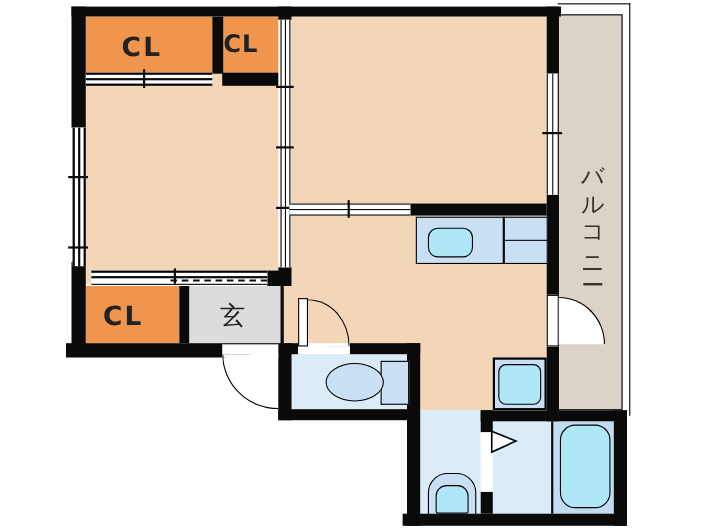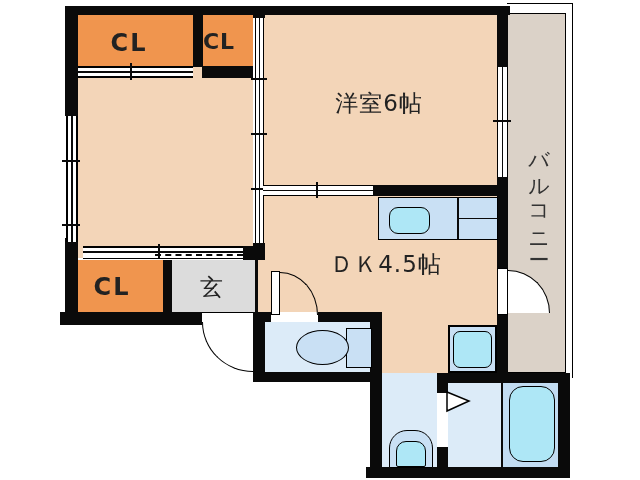--- a/index.html
+++ b/index.html
@@ -139,21 +139,19 @@
   <div class="abs water" style="left:453px;top:331px;width:39px;height:37px;border-radius:7px;"></div>
 
   <div class="abs fix" style="left:346px;top:328px;width:26px;height:40px;"></div>
   <div class="abs fix" style="left:296px;top:330px;width:53px;height:35px;border-radius:50%;"></div>
 
   <div class="abs fix" style="left:389px;top:430px;width:44px;height:38px;border-radius:18px 18px 0 0;"></div>
   <div class="abs water" style="left:396px;top:441px;width:30px;height:26px;border-width:1px;border-radius:10px 10px 2px 2px;"></div>
 
   <div class="abs water" style="left:509px;top:386px;width:46px;height:76px;border-radius:14px;"></div>
 
-  <div class="abs label lbl-room" style="left:379px;top:103px;">洋室6帖</div>
-  <div class="abs label lbl-room" style="left:386px;top:264px;">ＤＫ4.5帖</div>
   <div class="abs label lbl-cl" style="left:129px;top:43px;">CL</div>
   <div class="abs label lbl-cl-sm" style="left:219px;top:41px;">CL</div>
   <div class="abs label lbl-cl" style="left:112px;top:287px;">CL</div>
   <div class="abs label lbl-room" style="left:212px;top:287px;">玄</div>
   <div class="abs lbl-vert" style="left:539px;top:136px;">バルコニー</div>
 
 </div>
 
 </body></html>

